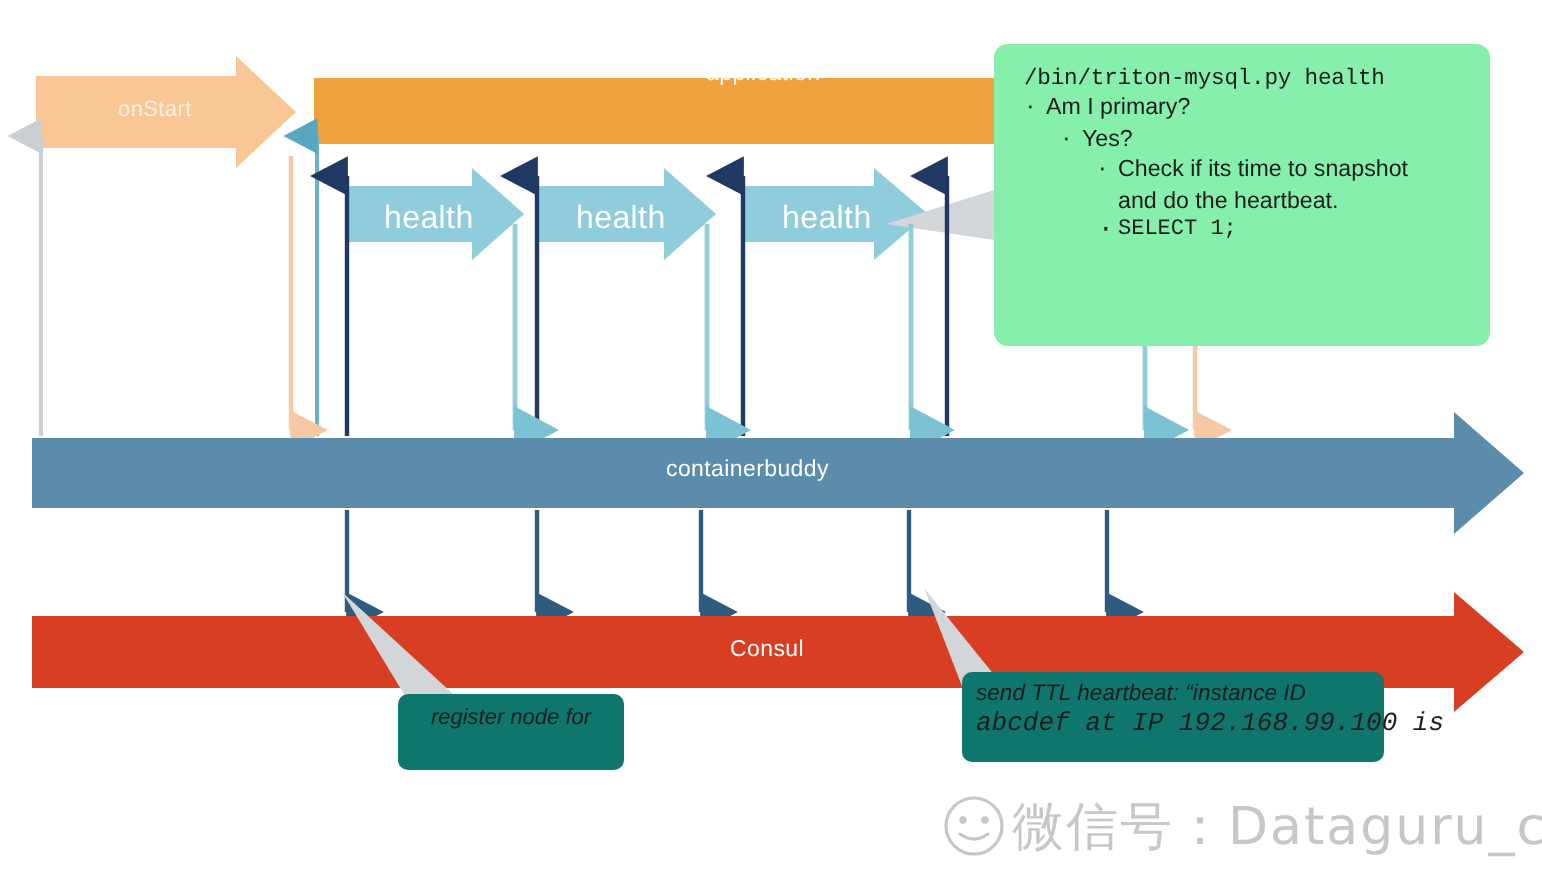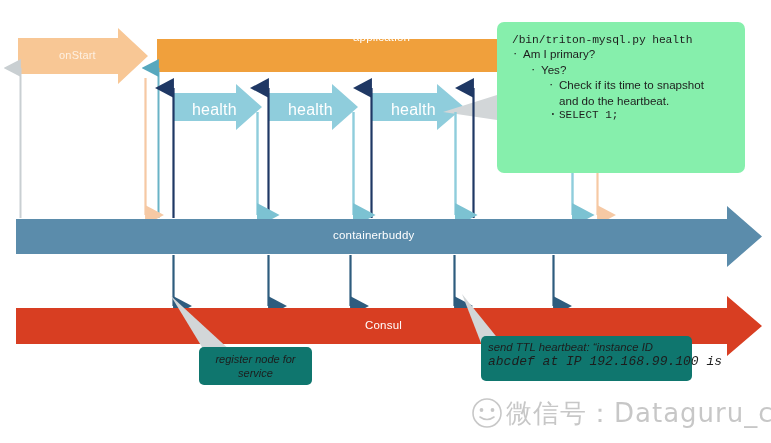--- a/index.html
+++ b/index.html
@@ -222,21 +222,20 @@
       <li class="lvl3">
         <span>Check if its time to snapshot</span>
         <span class="sub-indent">and do the heartbeat.</span>
       </li>
       <li class="lvl3 code">SELECT 1;</li>
     </ul>
   </div>
 
   <div class="tip" id="tip-register">
     <div>register node for</div>
-    <div>service</div>
   </div>
 
   <div class="tip" id="tip-ttl">
     <span class="ln">send TTL heartbeat: “instance ID</span>
     <span class="ln ip">abcdef at IP 192.168.99.100 is</span>
   </div>
 
   <div id="watermark">
     <svg width="34" height="34" viewBox="0 0 34 34">
       <circle cx="17" cy="17" r="14" fill="none" stroke="#9a9a9a" stroke-width="1.6"></circle>

